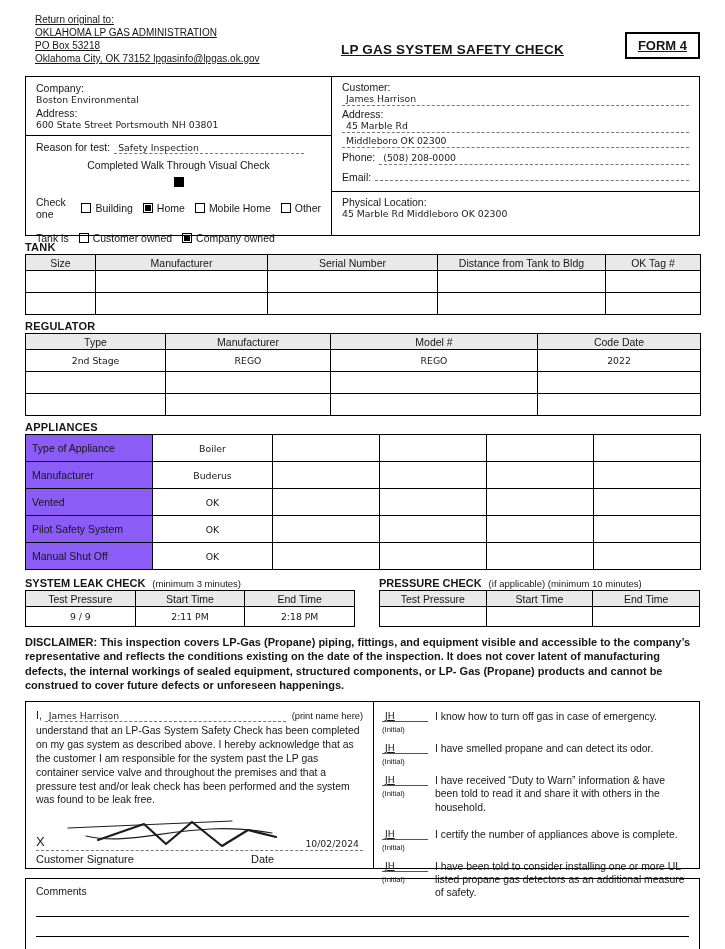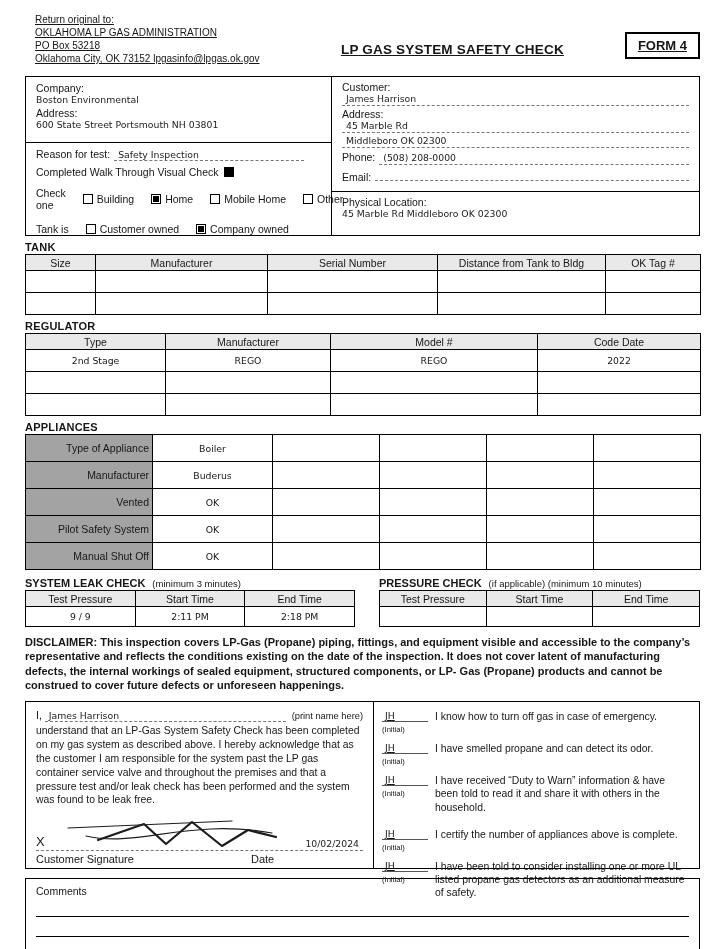--- a/index.html
+++ b/index.html
@@ -28,39 +28,39 @@
   .c-bot { border-top:1.5px solid #000; padding:4px 10px; height:44px; }
   .lbl { font-size:10.5px; }
   .dline { display:block; border-bottom:1px dashed #777; padding:0 0 1px 4px; min-height:13px; }
   .inline-row { display:flex; align-items:baseline; margin-top:3px; }
   .inline-row .lbl { margin-right:4px; }
   .inline-row .dline { flex:1; }
   .mt2 { margin-top:2px; }
 
   .reason-row { display:flex; align-items:baseline; }
   .reason-line { flex:1; border-bottom:1px dashed #777; margin-left:4px; max-width:190px; padding-left:4px; }
-  .walk-row { margin-top:5px; display:flex; align-items:center; gap:6px; }
-  .opt-row { display:flex; align-items:center; gap:17px; margin-top:9px; flex-wrap:nowrap; }
+  .walk-row { margin-top:5px; display:flex; align-items:center; gap:6px;flex-direction:column; }
+  .opt-row { display:flex; align-items:center; gap:10px; margin-top:9px; flex-wrap:nowrap; }
   .opt-row.second { margin-top:12px;align-items:center; }
   .opt { display:inline-flex; align-items:center; gap:4px; white-space:nowrap; }
   .cb { display:inline-block; width:10px; height:10px; border:1.8px solid #000; position:relative; flex:none; }
   .cb.thin { border-width:1.3px; }
   .cb.checked::after { content:""; position:absolute; inset:1px; background:#000; }
   .cb.solid.checked { background:#000; }
   .cb.solid.checked::after { display:none; }
 
   
   .sec { font-weight:bold; font-size:11px; margin:5px 25px 1px; letter-spacing:.2px; }
   table.tbl { width:675px; margin:0 25px; border-collapse:collapse; table-layout:fixed; }
   .tbl th, .tbl td { border:1px solid #000; text-align:center; padding:1px 3px; overflow:hidden; }
   .tbl th { background:#e9e9e9; font-weight:normal; font-size:10.5px; height:16px; }
   .tbl td { height:22px; }
   .tbl td.v { font-family:"DejaVu Sans", sans-serif; font-size:9.3px; }
   table.app td { height:27px; }
-  table.app th.rowlbl { background:#a3a3a3; text-align:right; padding-left:6px; }
+  table.app th.rowlbl { background:#8b5cf6; text-align:left; padding-left:6px; }
 
   
   .checks { display:flex; margin:7px 25px 0; gap:24px; }
   .check-block { width:330px; }
   .check-block.right { flex:1; }
   .check-title-row { margin-bottom:1px; white-space:nowrap; }
   .check-title { font-weight:bold; font-size:11px; }
   .check-sub { font-size:9.5px; margin-left:4px; }
   .checks table { width:100%; margin:0; }
   .checks td { height:20px; }

